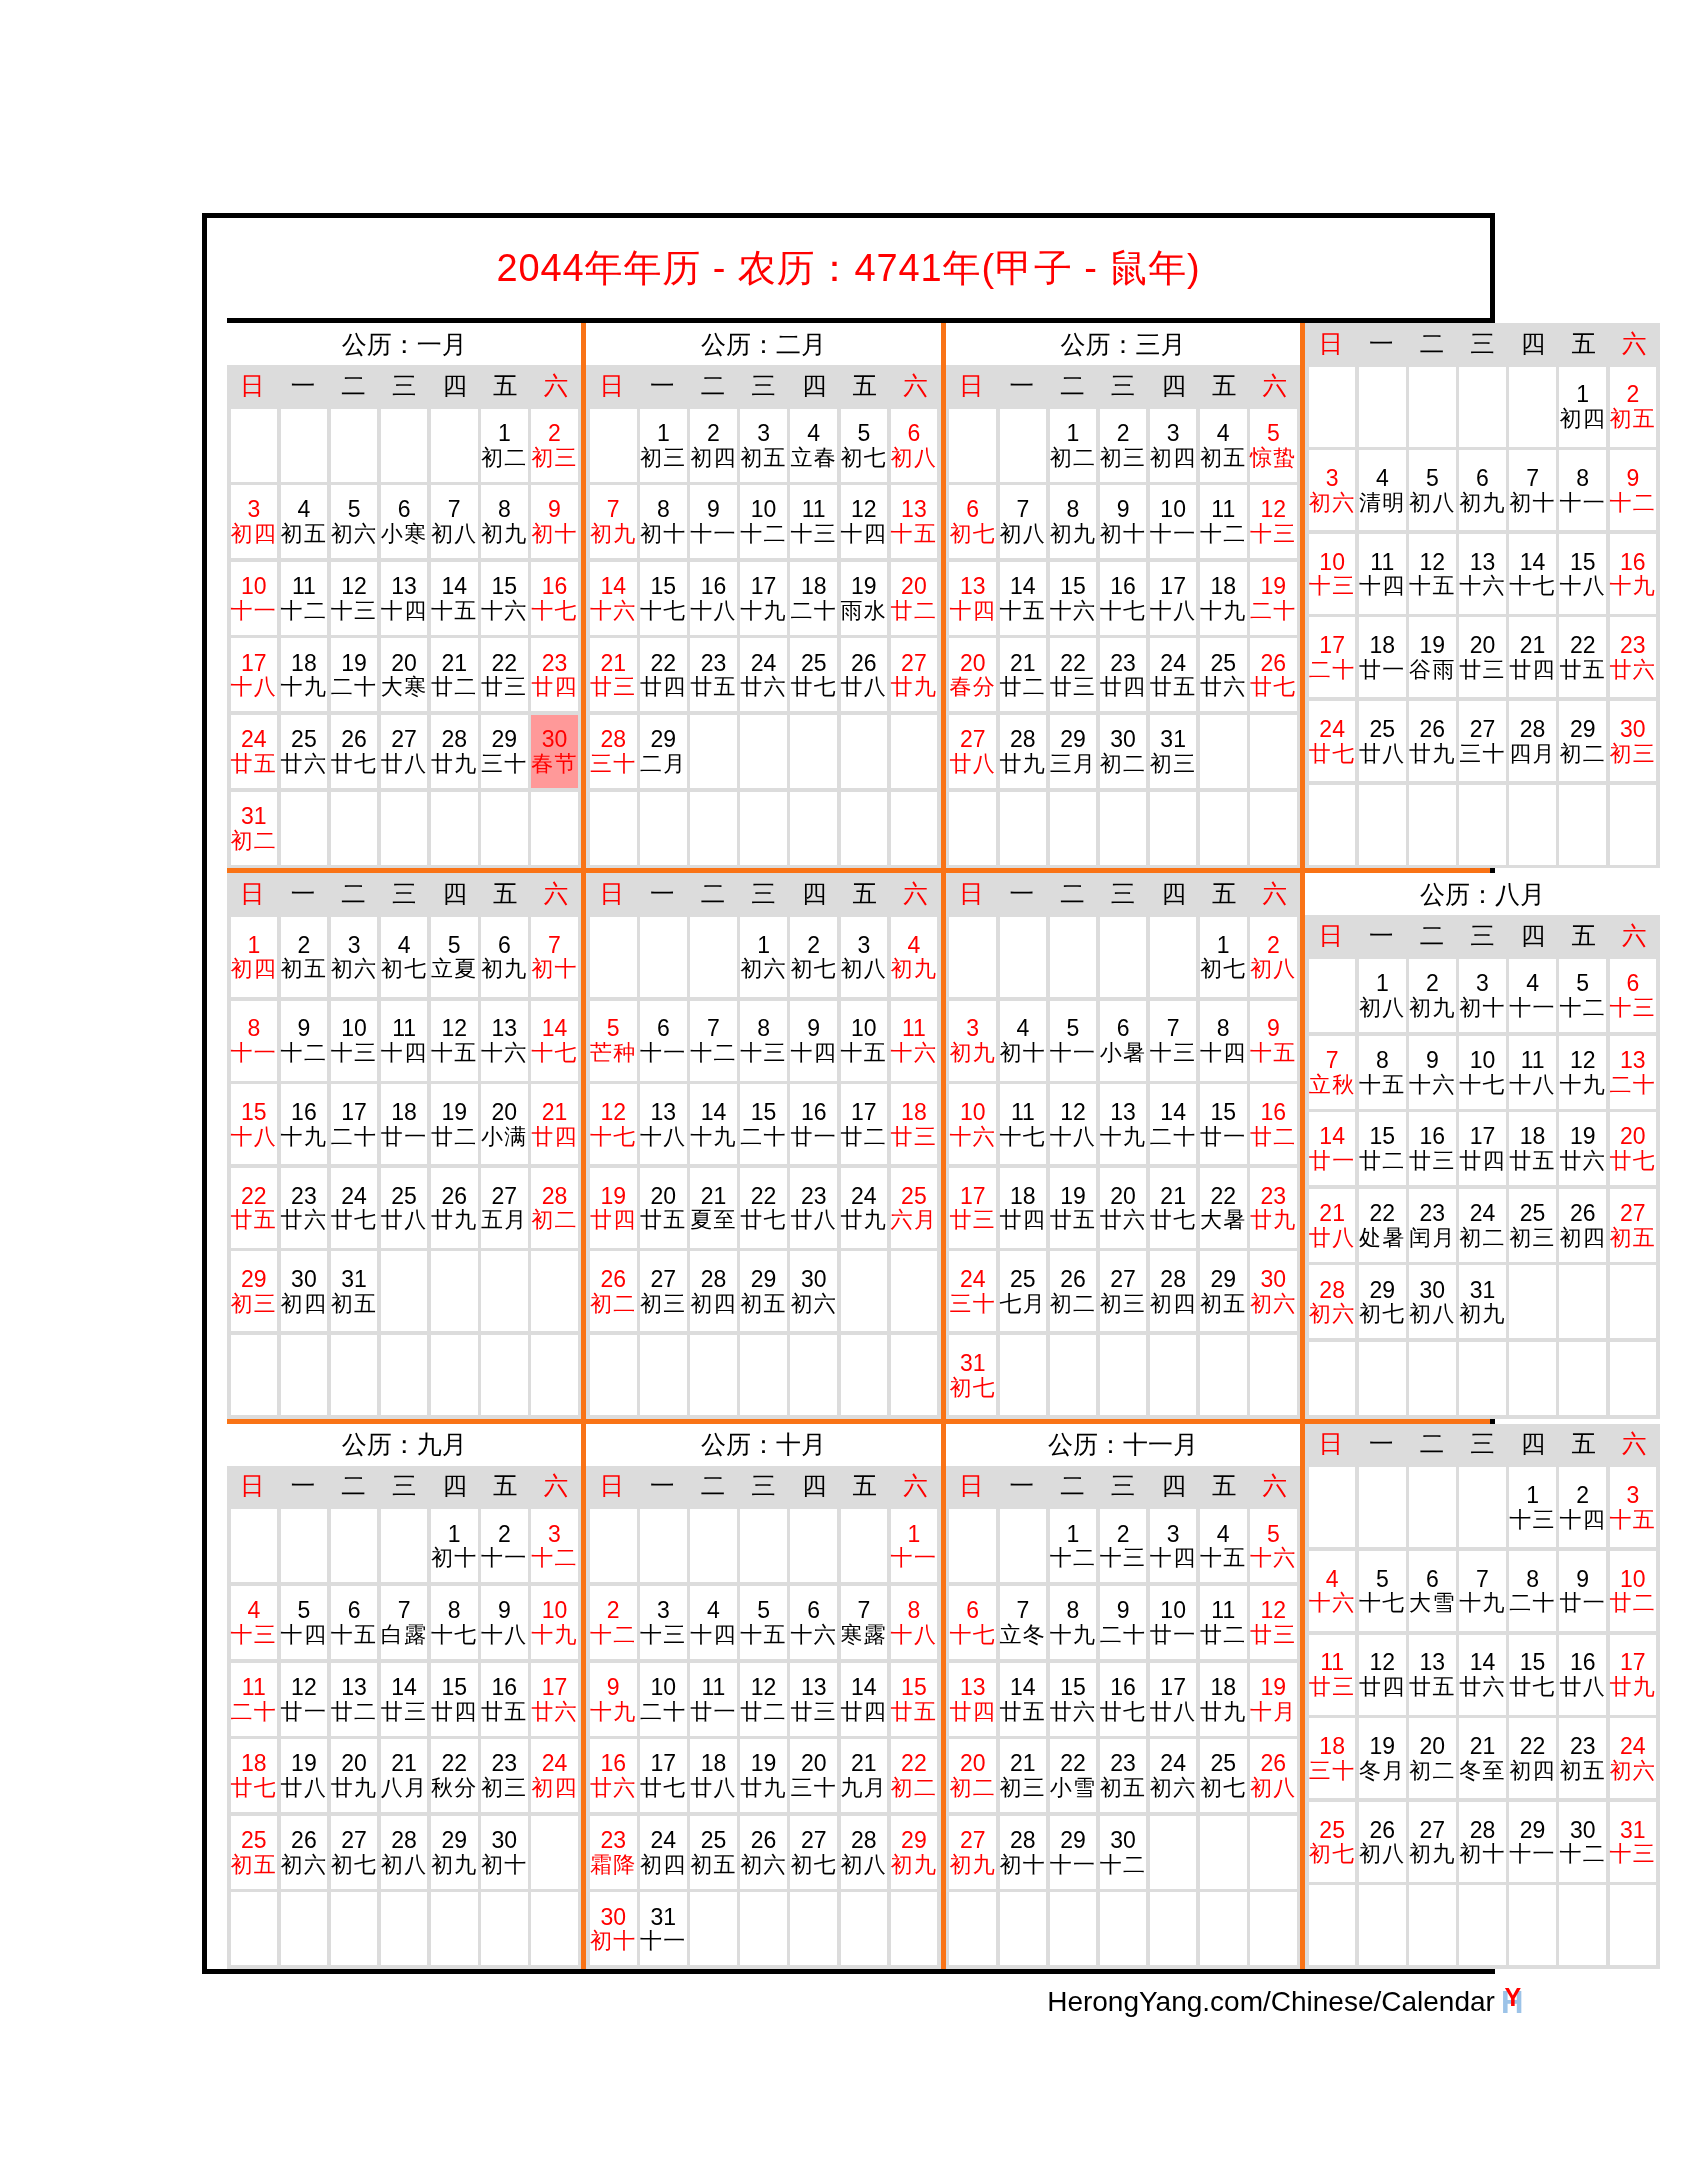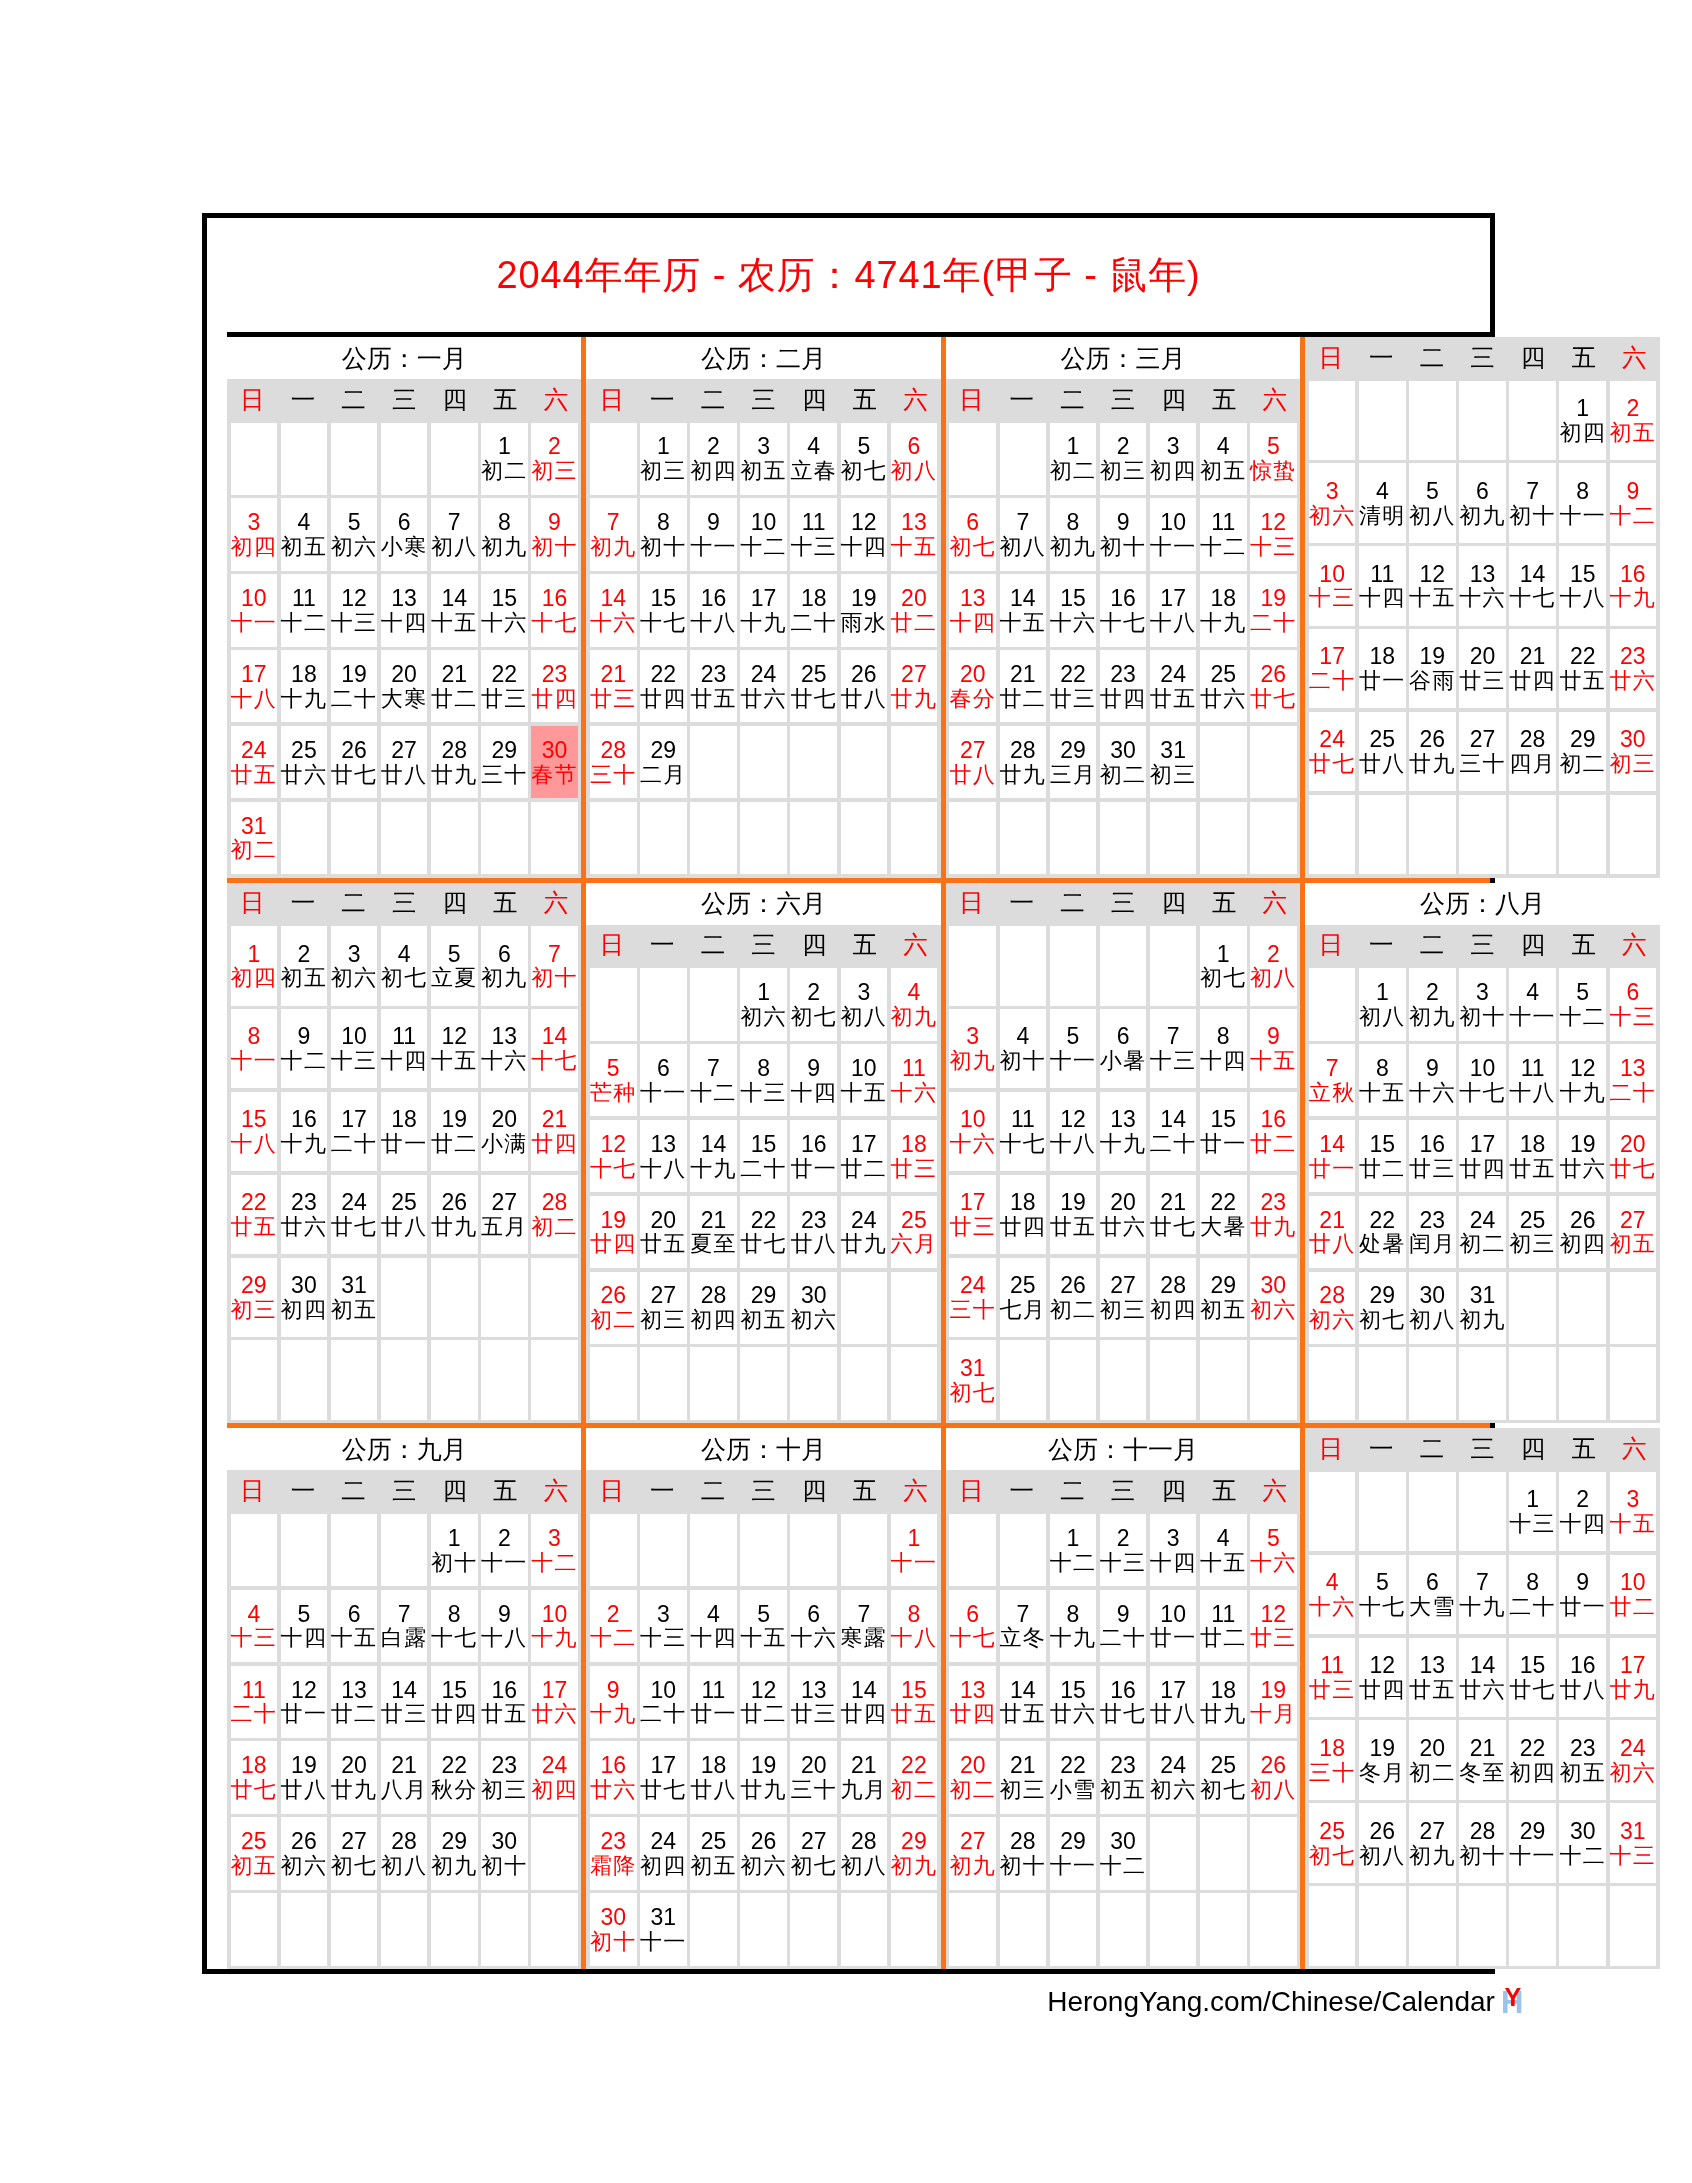--- a/index.html
+++ b/index.html
@@ -6,21 +6,21 @@
   body {
     width:1692px; height:2190px; background:#ffffff; position:relative;
     font-family:"Liberation Sans","DejaVu Sans",sans-serif; overflow:hidden;
   }
   .calendar {
     position:absolute; left:202px; top:213px; width:1293px; height:1761px;
     box-sizing:border-box; border:5.2px solid #000; background:#fff;
     display:flex; flex-direction:column;
   }
   .main-title {
-    height:114px; flex:0 0 auto; display:flex; align-items:center; justify-content:center;
+    height:100px; flex:0 0 auto; display:flex; align-items:center; justify-content:center;
     color:#ff0000; font-size:38px; letter-spacing:0.9px; white-space:nowrap;
   }
   .months {
     flex:1 1 auto; min-height:0;
     display:grid; grid-template-columns:repeat(4,1fr); grid-auto-rows:1fr;
     gap:5.2px; background:#f97316; border-top:5.2px solid #000;margin-left:20px;
   }
   .month { background:#ffffff; display:flex; flex-direction:column; min-height:0; }
   .month-title {
     height:42px; flex:0 0 auto; display:flex; align-items:center; justify-content:center;
@@ -793,21 +793,20 @@
           <div class="cell red"></div>
           <div class="cell"></div>
           <div class="cell"></div>
           <div class="cell"></div>
           <div class="cell"></div>
           <div class="cell"></div>
           <div class="cell red"></div>
         </div>
       </div>
       <div class="month">
-        <div class="month-title">公历：六月</div>
         <div class="weekdays">
           <div class="wd red">日</div>
           <div class="wd">一</div>
           <div class="wd">二</div>
           <div class="wd">三</div>
           <div class="wd">四</div>
           <div class="wd">五</div>
           <div class="wd red">六</div>
         </div>
         <div class="day-grid">

